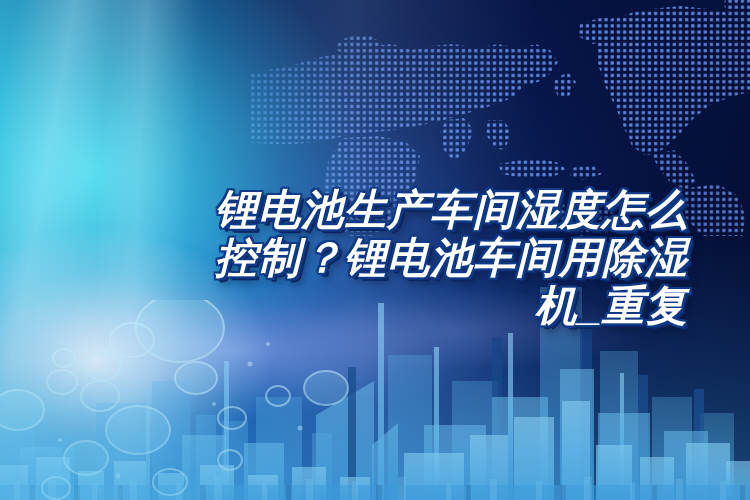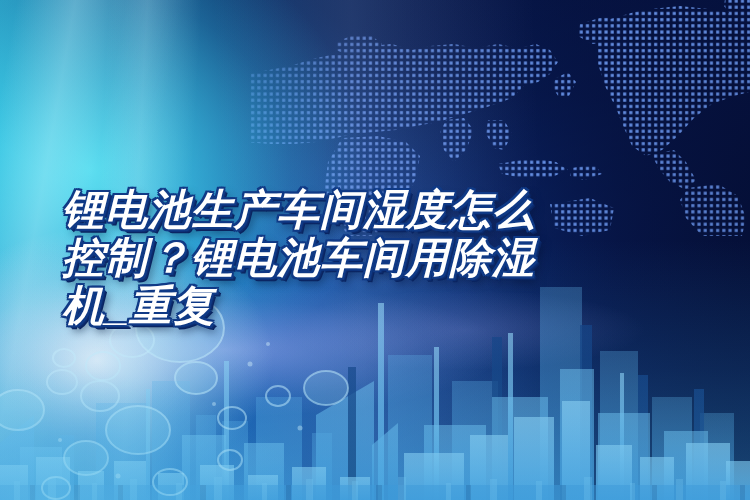--- a/index.html
+++ b/index.html
@@ -109,21 +109,21 @@
     background:
       radial-gradient(46% 40% at 6% 104%, rgba(140,225,248,0.48) 0%, rgba(110,205,240,0.22) 44%, rgba(90,190,232,0) 76%);
   }
 
   
   #headline {
     position: absolute;
     left: 62px;
     top: 186px;
     width: 626px;
-    text-align: left;
+    text-align: right;
     font-size: 42px;
     line-height: 48px;
     font-weight: 700;
     font-style: italic;
     letter-spacing: 1px;
     color: #ffffff;
     text-shadow:
       2px 0 0 #103a86, -2px 0 0 #103a86, 0 2px 0 #103a86, 0 -2px 0 #103a86,
       2px 2px 0 #103a86, -2px 2px 0 #103a86, 2px -2px 0 #103a86, -2px -2px 0 #103a86,
       3px 3px 0 #0c2c6e, 4px 4px 0 #0a2460,

